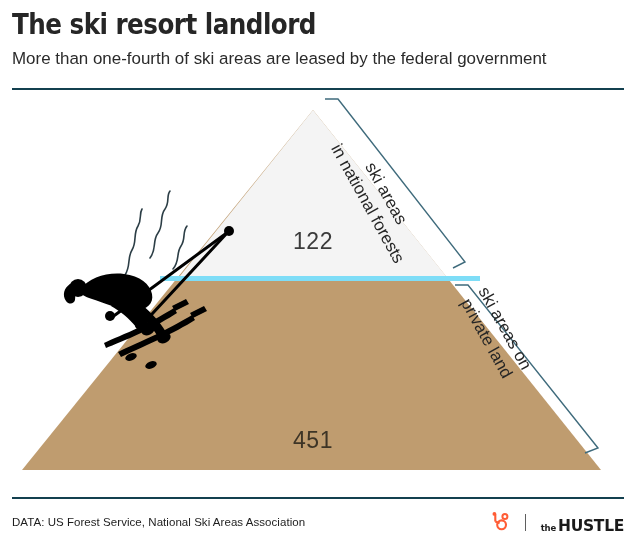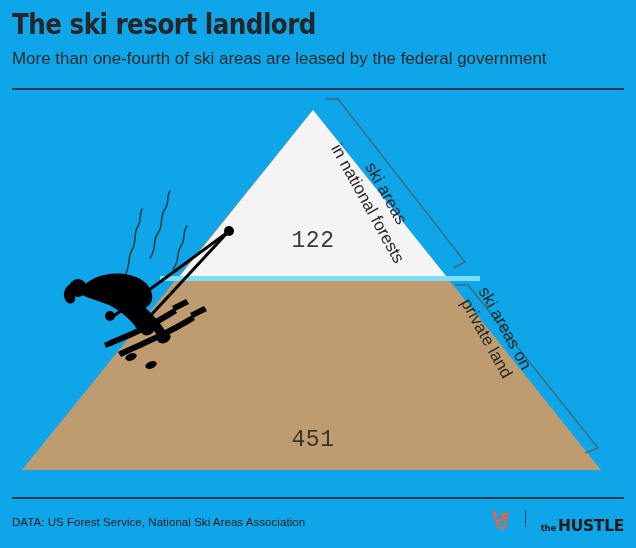--- a/index.html
+++ b/index.html
@@ -10,21 +10,21 @@
     width: 636px;
     height: 548px;
     background: #7eddf7;
     font-family: "Liberation Sans", sans-serif;
     overflow: hidden;
     position: relative;
   }
   #page {
     position: absolute;
     inset: 0;
-    background: #0ea5e9;
+    background: #ffffff;
   }
 
   
   .header {
     position: absolute;
     left: 12px;
     top: 8px;
     right: 12px;
   }
   .title {
@@ -74,21 +74,21 @@
     width: 636px;
     height: 548px;
   }
   .stage svg {
     display: block;
   }
 
   
   .value-label {
     position: absolute;
-    font-family: Liberation Mono, monospace;
+    font-family: Liberation Sans, sans-serif;
     font-size: 23px;
     color: #3b3b3b;
     letter-spacing: 0.5px;
     text-align: center;
     width: 120px;
   }
   .value-snow { left: 253px; top: 228px; }
   .value-rock { left: 253px; top: 427px; color: #3d3426; }
 
   
@@ -127,21 +127,21 @@
   }
   .data-source {
     font-family: "Liberation Sans", sans-serif;
     font-size: 11.5px;
     color: #1d1d1d;
     letter-spacing: 0.05px;
     text-align: center;
   }
   .brand {
     display: flex;
-    align-items: flex-start;
+    align-items: center;
     gap: 15px;
   }
   .brand-divider {
     width: 1px;
     height: 17px;
     background: #2a2a2a;
     opacity: 0.75;
   }
   .brand-text {
     font-family: "DejaVu Sans", sans-serif;

